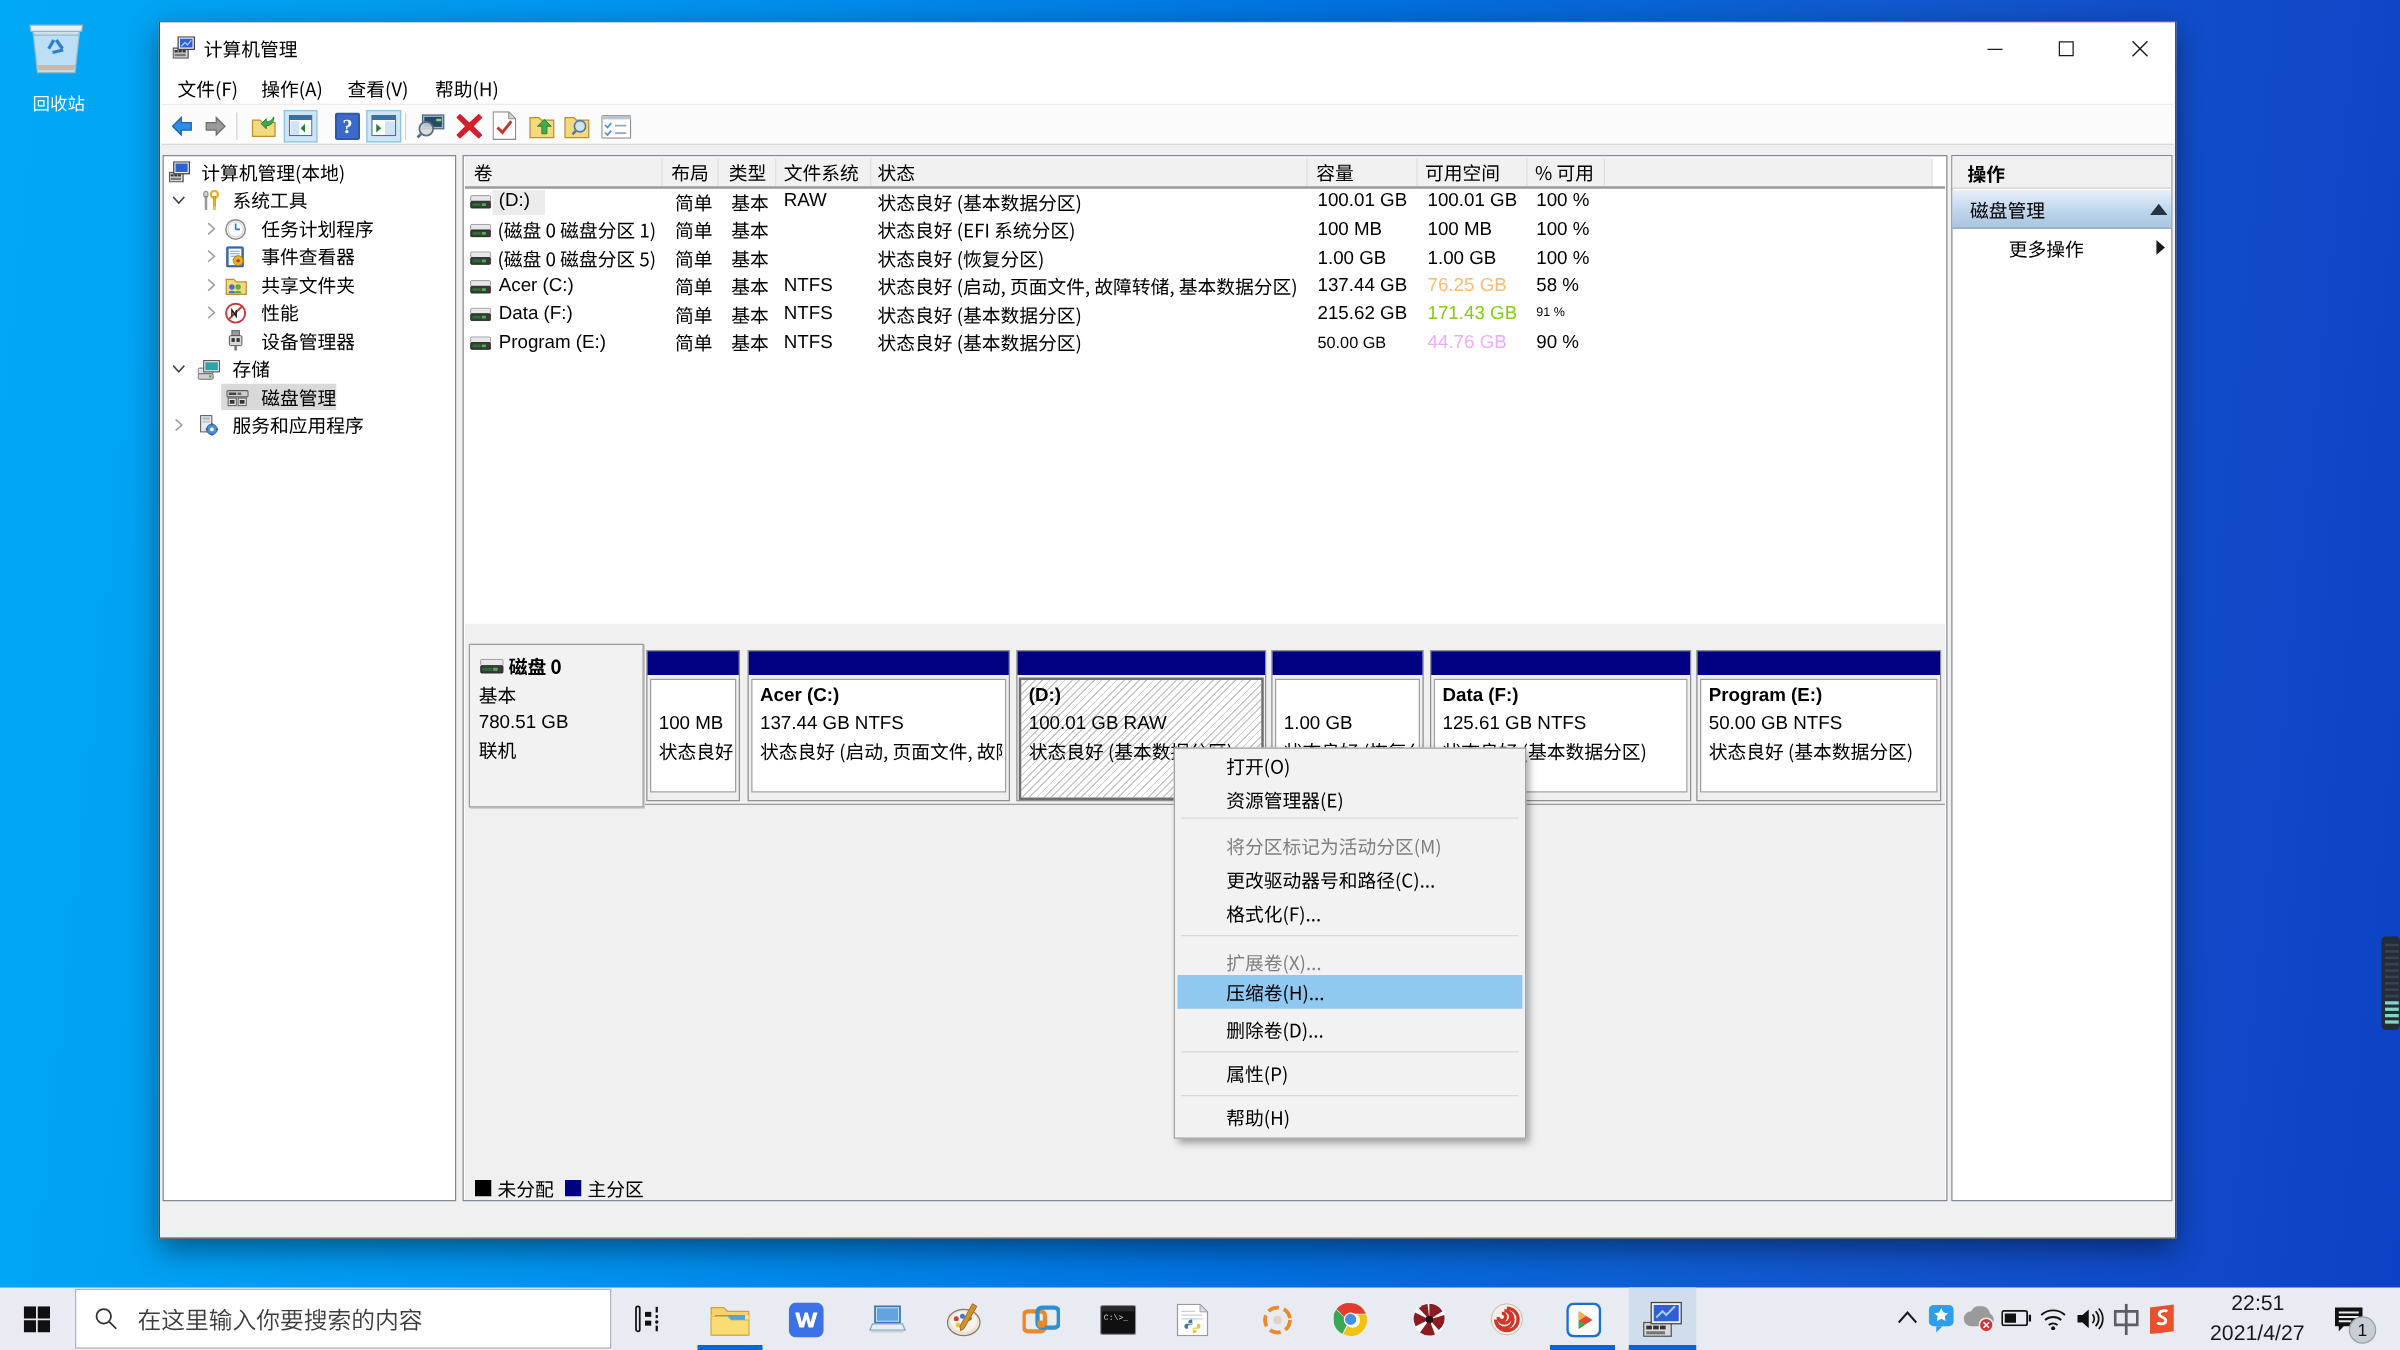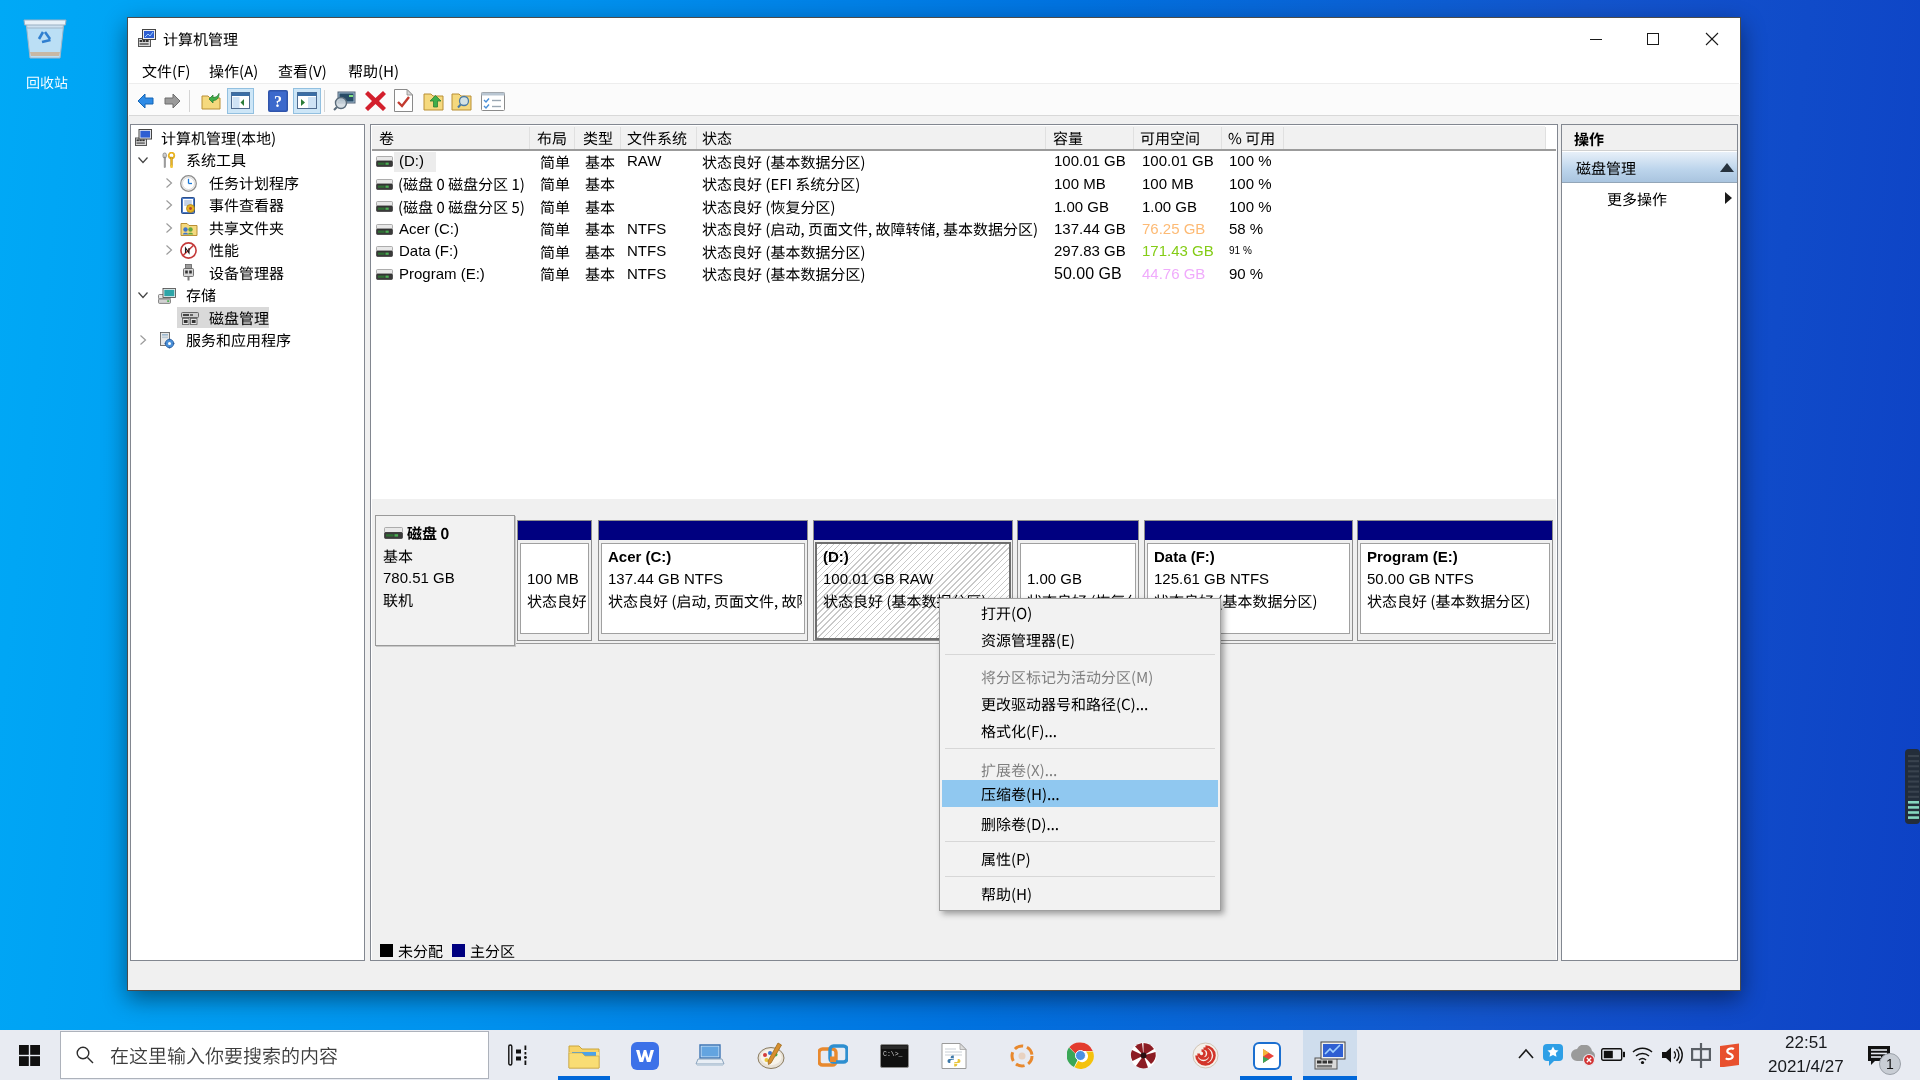--- a/index.html
+++ b/index.html
@@ -788,21 +788,21 @@
       <use href="#r28" x="4224"></use>
       <use href="#r57fa" x="4562"></use>
       <use href="#r672c" x="5562"></use>
       <use href="#r6570" x="6562"></use>
       <use href="#r636e" x="7562"></use>
       <use href="#r5206" x="8562"></use>
       <use href="#r533a" x="9562"></use>
       <use href="#r29" x="10562"></use>
     </g>
   </svg>
-<div style="position:absolute;left:1054px;top:240px;height:22px;line-height:22px;font-family:'Liberation Sans',sans-serif;font-size:15px;font-weight:400;color:#000;letter-spacing:0;white-space:nowrap;">297.83 GB</div>
+<div style="position:absolute;left:1054px;top:240px;height:22px;line-height:22px;font-family:'Liberation Sans',sans-serif;font-size:15px;font-weight:400;color:#000;letter-spacing:0;white-space:nowrap;">215.62 GB</div>
 <div style="position:absolute;left:1142px;top:240px;height:22px;line-height:22px;font-family:'Liberation Sans',sans-serif;font-size:15px;font-weight:400;color:#84cc16;letter-spacing:0;white-space:nowrap;">171.43 GB</div>
 <div style="position:absolute;left:1229px;top:240px;height:22px;line-height:22px;font-family:'Liberation Sans',sans-serif;font-size:10px;font-weight:400;color:#000;letter-spacing:0;white-space:nowrap;text-align:right;">91 %</div>
 <svg style="position:absolute;left:376px;top:268.5px;" width="17" height="11" viewBox="0 0 17 11">
     <rect x="0.5" y="0.5" width="16" height="4.6" rx="1" fill="#e8e8e8" stroke="#9a9a9a" stroke-width="0.8"></rect>
 <rect x="0.5" y="5" width="16" height="5.5" rx="1" fill="#3a3a3a" stroke="#222" stroke-width="0.6"></rect>
 <rect x="2" y="6.6" width="6.5" height="2.2" fill="#2e6e33"></rect>
     <rect x="9.5" y="6.6" width="3.2" height="2.2" fill="#49b153"></rect>
   </svg>
 <div style="position:absolute;left:399px;top:263px;height:22px;line-height:22px;font-family:'Liberation Sans',sans-serif;font-size:15px;font-weight:400;color:#000;letter-spacing:0;white-space:nowrap;">Program (E:)</div>
 <svg style="position:absolute;left:540.0px;top:265.1px;overflow:visible" width="30" height="20">
@@ -827,21 +827,21 @@
       <use href="#r28" x="4224"></use>
       <use href="#r57fa" x="4562"></use>
       <use href="#r672c" x="5562"></use>
       <use href="#r6570" x="6562"></use>
       <use href="#r636e" x="7562"></use>
       <use href="#r5206" x="8562"></use>
       <use href="#r533a" x="9562"></use>
       <use href="#r29" x="10562"></use>
     </g>
   </svg>
-<div style="position:absolute;left:1054px;top:263px;height:22px;line-height:22px;font-family:'Liberation Sans',sans-serif;font-size:16px;font-weight:400;color:#000;letter-spacing:0;white-space:nowrap;">50.00 GB</div>
+<div style="position:absolute;left:1054px;top:263px;height:22px;line-height:22px;font-family:'Liberation Sans',sans-serif;font-size:13px;font-weight:400;color:#000;letter-spacing:0;white-space:nowrap;">50.00 GB</div>
 <div style="position:absolute;left:1142px;top:263px;height:22px;line-height:22px;font-family:'Liberation Sans',sans-serif;font-size:15px;font-weight:400;color:#f0abfc;letter-spacing:0;white-space:nowrap;">44.76 GB</div>
 <div style="position:absolute;left:1229px;top:263px;height:22px;line-height:22px;font-family:'Liberation Sans',sans-serif;font-size:15px;font-weight:400;color:#000;letter-spacing:0;white-space:nowrap;">90 %</div>
 <div style="position:absolute;left:372px;top:499px;width:1184px;height:461px;background:#f0f0f0;"></div>
 <div style="position:absolute;left:375px;top:515px;width:140px;height:131px;background:#f2f2f2;border:1px solid #9a9a9a;box-sizing:border-box;box-shadow:1px 1px 0 #c8c8c8;"></div>
 <svg style="position:absolute;left:384px;top:527px;" width="19" height="12" viewBox="0 0 19 12">
     <rect x="0.5" y="0.5" width="18" height="5" rx="1" fill="#e8e8e8" stroke="#9a9a9a" stroke-width="0.8"></rect>
 <rect x="0.5" y="5.5" width="18" height="6" rx="1" fill="#3a3a3a" stroke="#222" stroke-width="0.6"></rect>
 <rect x="2" y="7.2" width="7.5" height="2.4" fill="#2e6e33"></rect>
     <rect x="10.5" y="7.2" width="3.6" height="2.4" fill="#49b153"></rect>
   </svg>

